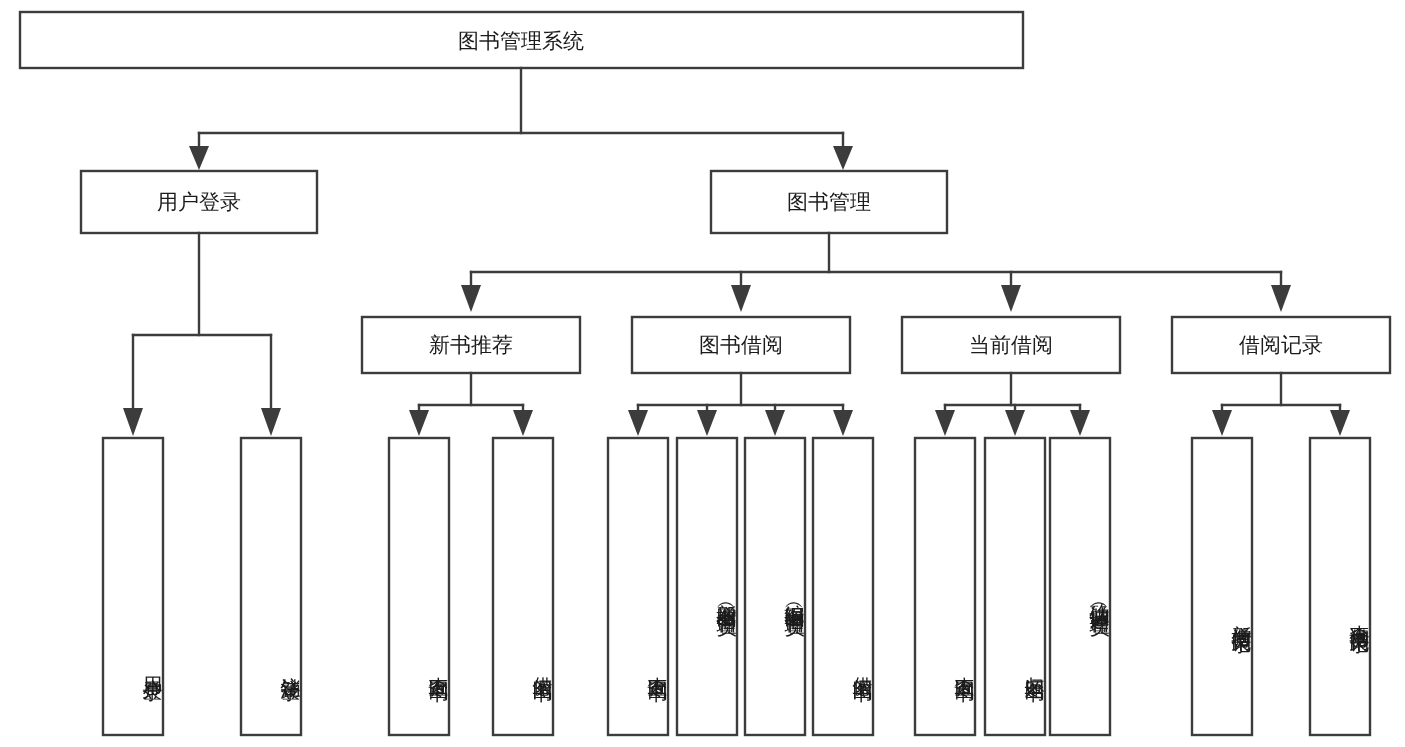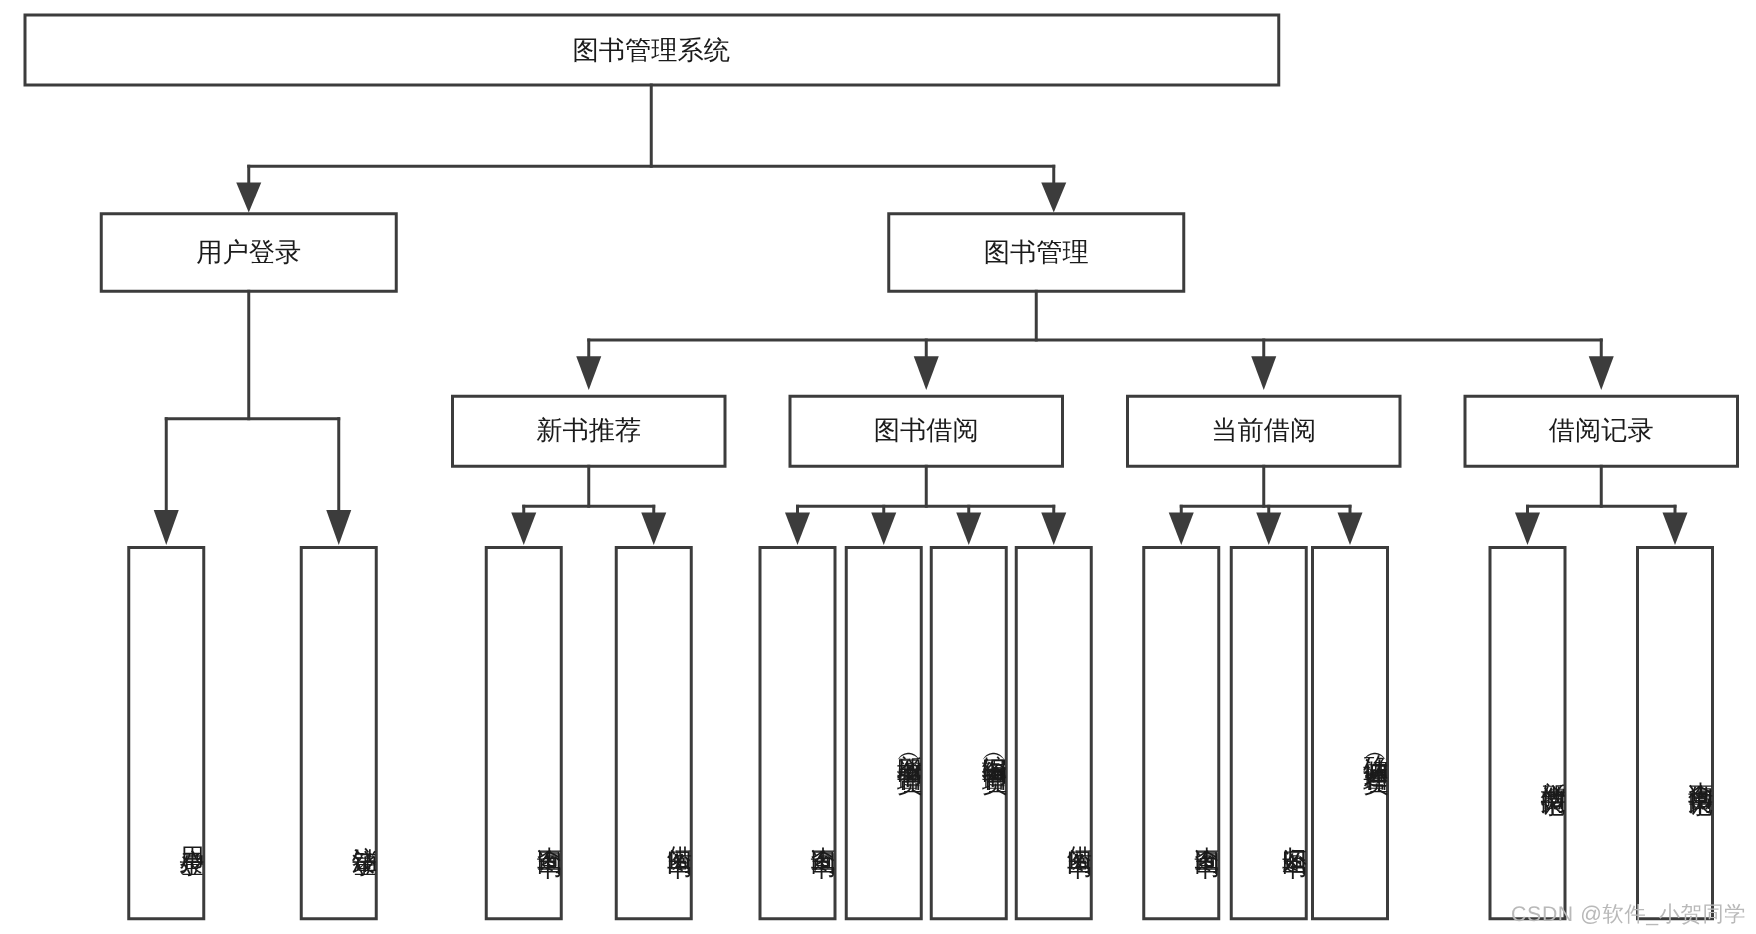--- a/index.html
+++ b/index.html
@@ -220,15 +220,14 @@
   <div class="vlabel" style="left:745px; top:438px; width:60px; height:297px; padding-top:10px;">编辑图书（管理员）</div>
   <div class="vlabel" style="left:813px; top:438px; width:60px; height:297px; padding-top:78px;">借阅图书</div>
 
   <div class="vlabel" style="left:915px; top:438px; width:60px; height:297px; padding-top:78px;">查询图书</div>
   <div class="vlabel" style="left:985px; top:438px; width:60px; height:297px; padding-top:78px;">归还图书</div>
   <div class="vlabel" style="left:1050px; top:438px; width:60px; height:297px; padding-top:10px;">确认归还（管理员）</div>
 
   <div class="vlabel" style="left:1192px; top:438px; width:60px; height:297px; padding-top:28px;">新增借阅记录</div>
   <div class="vlabel" style="left:1310px; top:438px; width:60px; height:297px; padding-top:28px;">查询借阅记录</div>
 
-  <div class="watermark">CSDN @软件_小贺同学</div>
 
 </div>
 
 </body></html>

